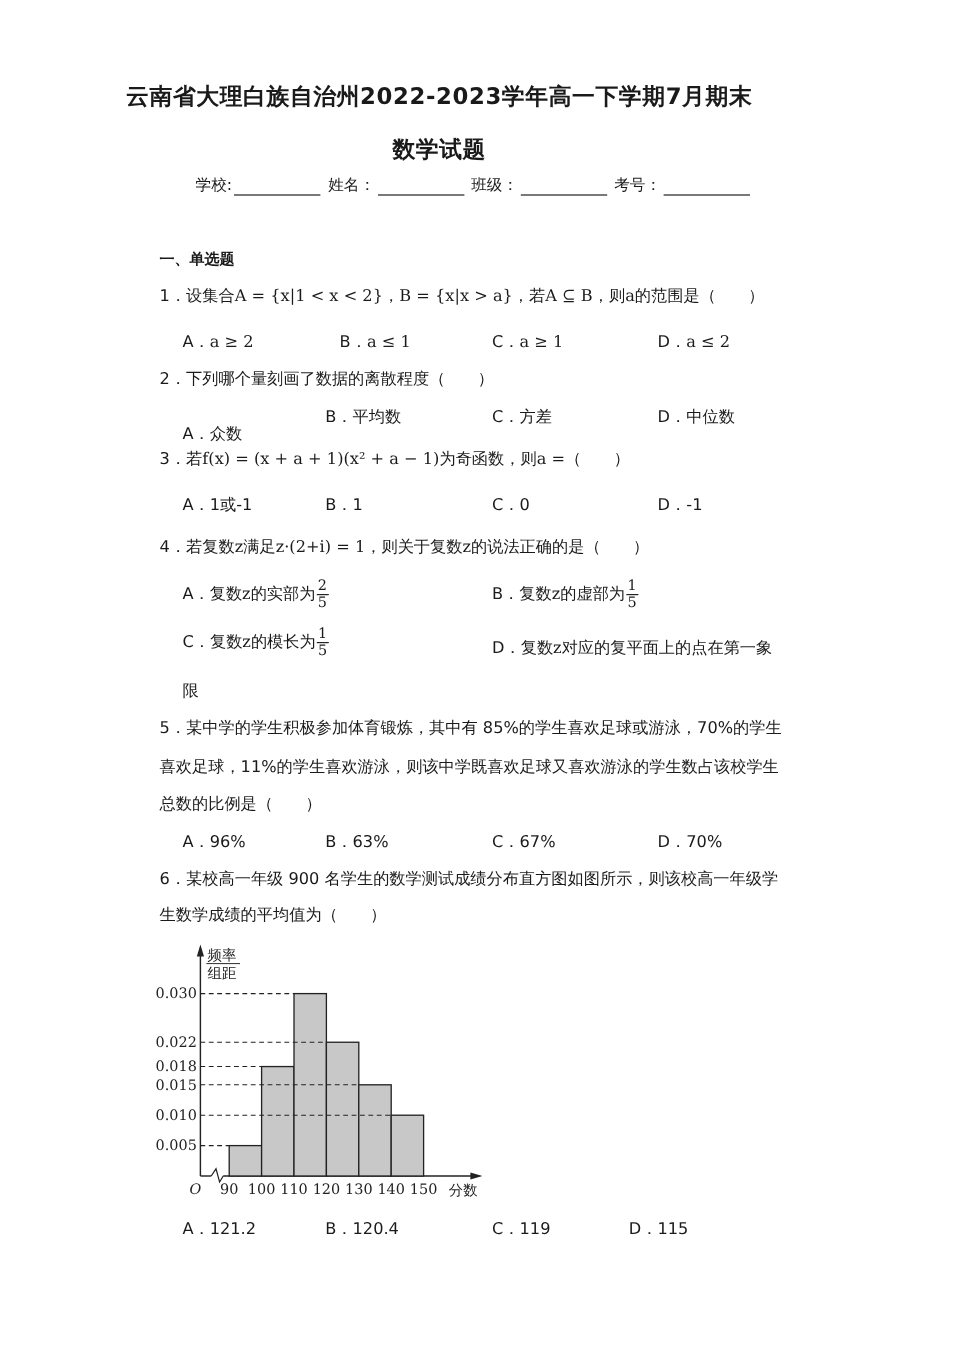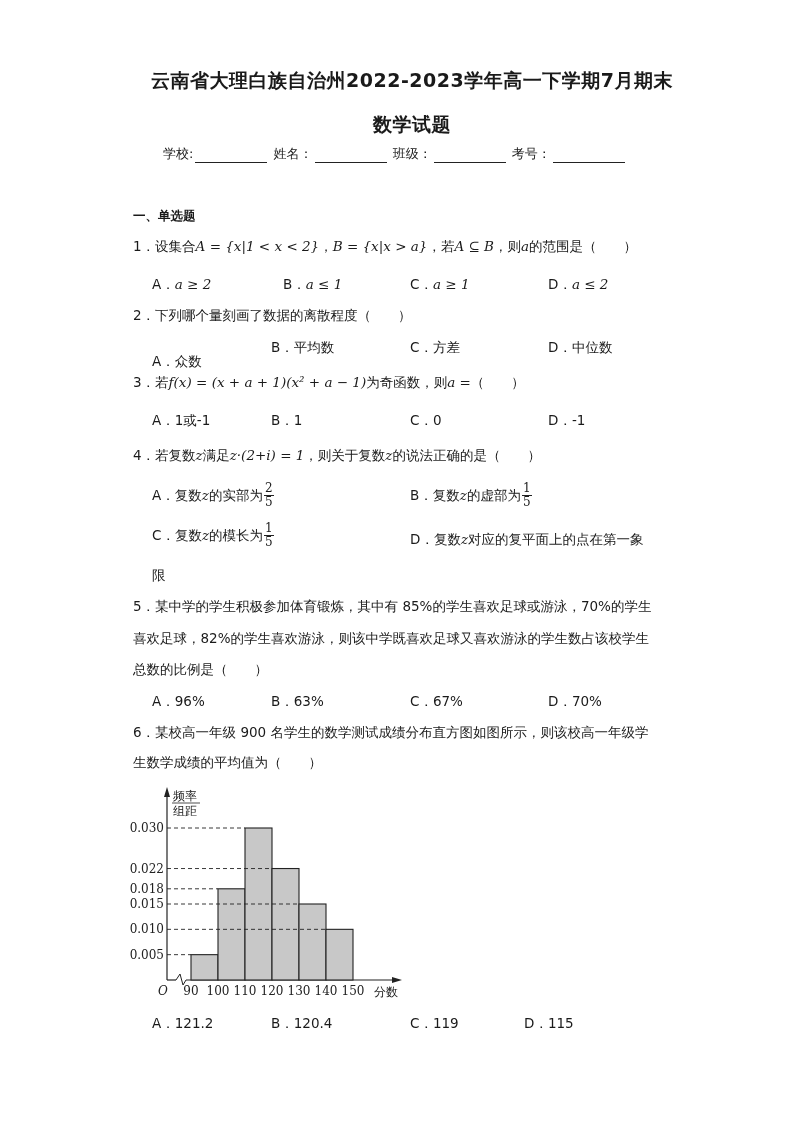--- a/index.html
+++ b/index.html
@@ -1,26 +1,26 @@
 <!DOCTYPE html>
 <html><head>
 <meta charset="utf-8">
 <style>
   html, body { margin:0; padding:0; background:#fff; }
   body { width:794px; height:1123px; position:relative; overflow:hidden;
          font-family: "DejaVu Serif", "Liberation Serif", serif; color:#1a1a1a; }
   .abs { position:absolute; white-space:nowrap; }
-  .title { font-family:"DejaVu Sans","Liberation Sans",sans-serif; font-weight:bold; font-size:19px; left:0; width:732px; text-align:center; letter-spacing:0.5px;padding-left:46px; }
+  .title { font-family:"DejaVu Sans","Liberation Sans",sans-serif; font-weight:bold; font-size:19px; left:0; width:732px; text-align:center; letter-spacing:0.5px; }
   .info { font-family:"DejaVu Sans","Liberation Sans",sans-serif; font-size:13px; top:145px; left:163px; }
   .info .blank { display:inline-block; width:72px; border-bottom:1px solid #222; height:13px; vertical-align:bottom; margin-right:2px; }
   .info .lbl { margin-right:2px; }
   .sec { font-family:"DejaVu Sans","Liberation Sans",sans-serif; font-weight:bold; font-size:12.5px; left:133px; }
   .q { font-family:"DejaVu Sans","Liberation Sans",sans-serif; font-size:13.5px; left:133px; }
   .opt { font-family:"DejaVu Sans","Liberation Sans",sans-serif; font-size:13.5px; }
-  .m { font-family:"DejaVu Serif","Liberation Serif",serif; font-style:italic; }
+  .m { font-family:"DejaVu Serif","Liberation Serif",serif; }
   .frac { display:inline-block; vertical-align:middle; text-align:center; font-family:"DejaVu Serif",serif; font-size:12px; line-height:13px; margin-left:1px; }
   .frac span { display:block; padding:0 1px; }
   .frac .num { border-bottom:1px solid #222; }
   svg text { font-family:"DejaVu Serif","Liberation Serif",serif; }
 </style>
 </head>
 <body>
 
 <div class="abs title" style="top:68px;">云南省大理白族自治州2022-2023学年高一下学期7月期末</div>
 <div class="abs title" style="top:112px;">数学试题</div>
@@ -69,21 +69,21 @@
 </div>
 <div class="abs opt" style="top:522px;left:152px;">
   <span>C．</span><span>复数</span><span class="m">z</span><span>的模长为</span><span class="frac"><span class="num">1</span><span>5</span></span>
 </div>
 <div class="abs opt" style="top:531px;left:410px;">
   <span>D．</span><span>复数</span><span class="m">z</span><span>对应的复平面上的点在第一象</span>
 </div>
 <div class="abs opt" style="top:567px;left:152px;">限</div>
 
 <div class="abs q" style="top:598px;"><span>5．</span><span>某中学的学生积极参加体育锻炼，其中有 85%的学生喜欢足球或游泳，70%的学生</span></div>
-<div class="abs q" style="top:630px;">喜欢足球，82%的学生喜欢游泳，则该中学既喜欢足球又喜欢游泳的学生数占该校学生</div>
+<div class="abs q" style="top:630px;">喜欢足球，11%的学生喜欢游泳，则该中学既喜欢足球又喜欢游泳的学生数占该校学生</div>
 <div class="abs q" style="top:661px;text-align:center;">总数的比例是（　　）</div>
 <div class="abs opt" style="top:693px;left:152px;"><span>A．</span><span>96%</span></div>
 <div class="abs opt" style="top:693px;left:271px;"><span>B．</span><span>63%</span></div>
 <div class="abs opt" style="top:693px;left:410px;"><span>C．</span><span>67%</span></div>
 <div class="abs opt" style="top:693px;left:548px;"><span>D．</span><span>70%</span></div>
 
 <div class="abs q" style="top:724px;"><span>6．</span><span>某校高一年级 900 名学生的数学测试成绩分布直方图如图所示，则该校高一年级学</span></div>
 <div class="abs q" style="top:754px;">生数学成绩的平均值为（　　）</div>
 
 <svg class="abs" style="left:0;top:0;" width="794" height="1123" id="chart-svg">

